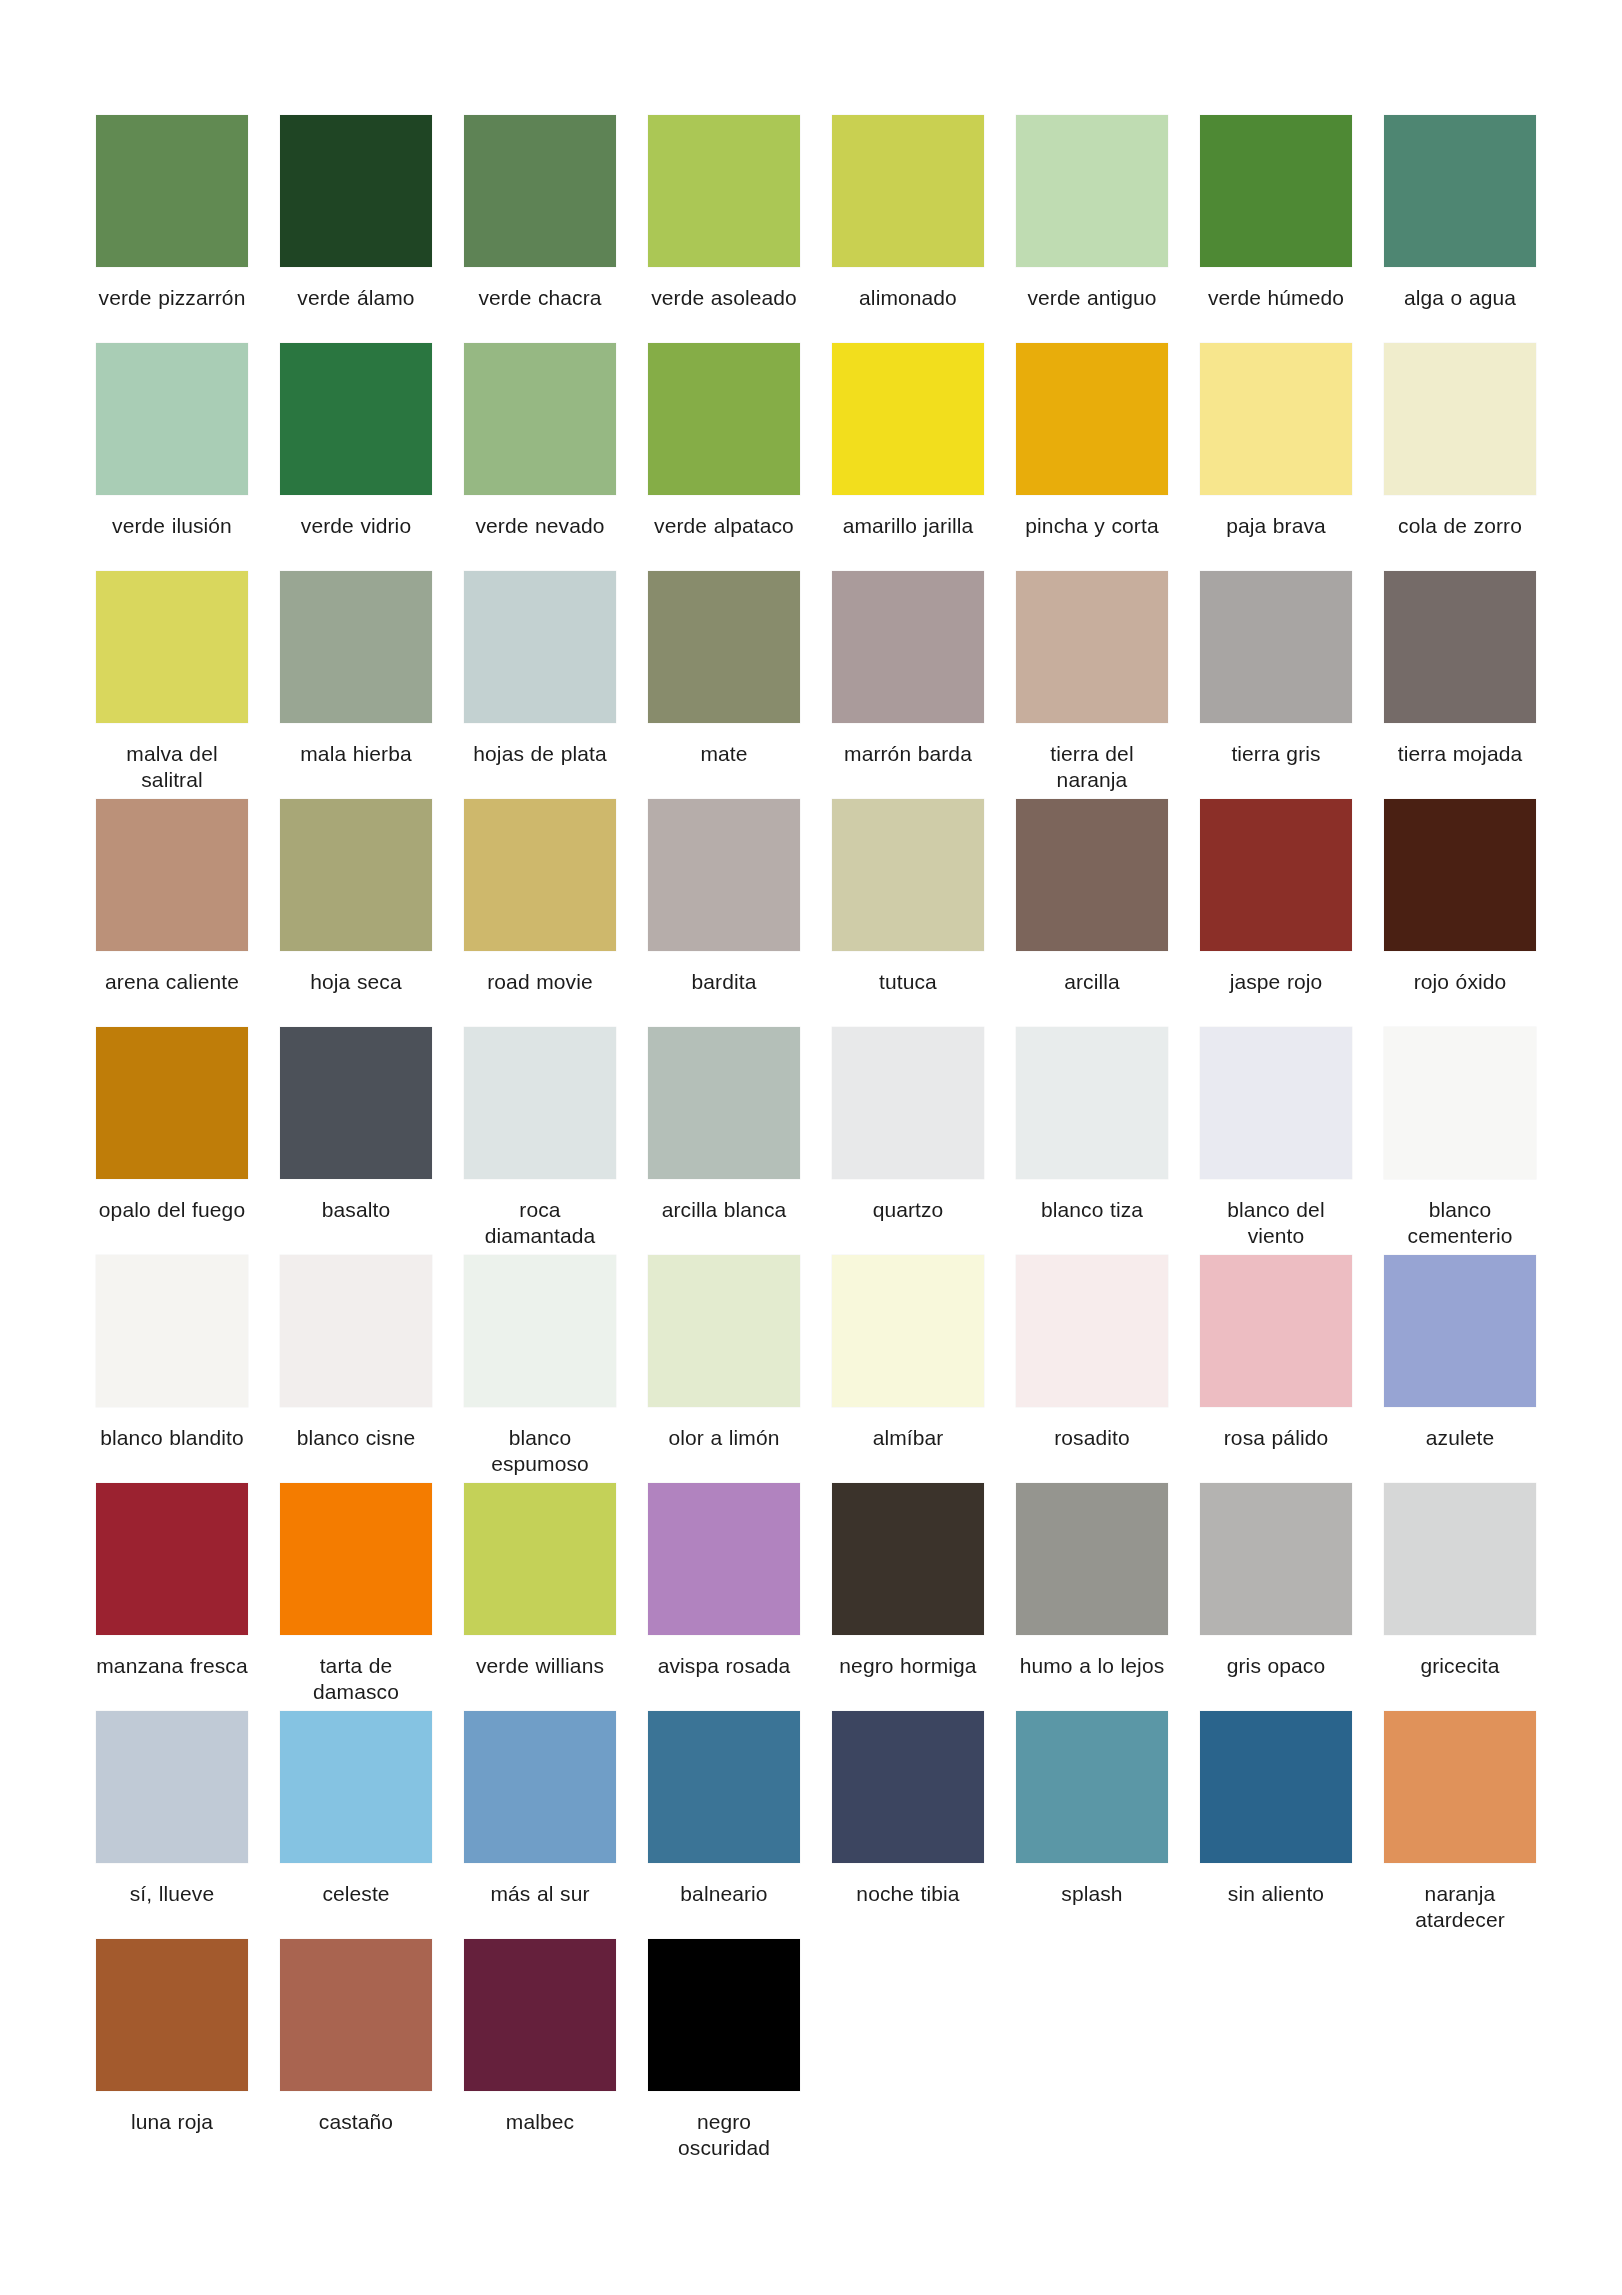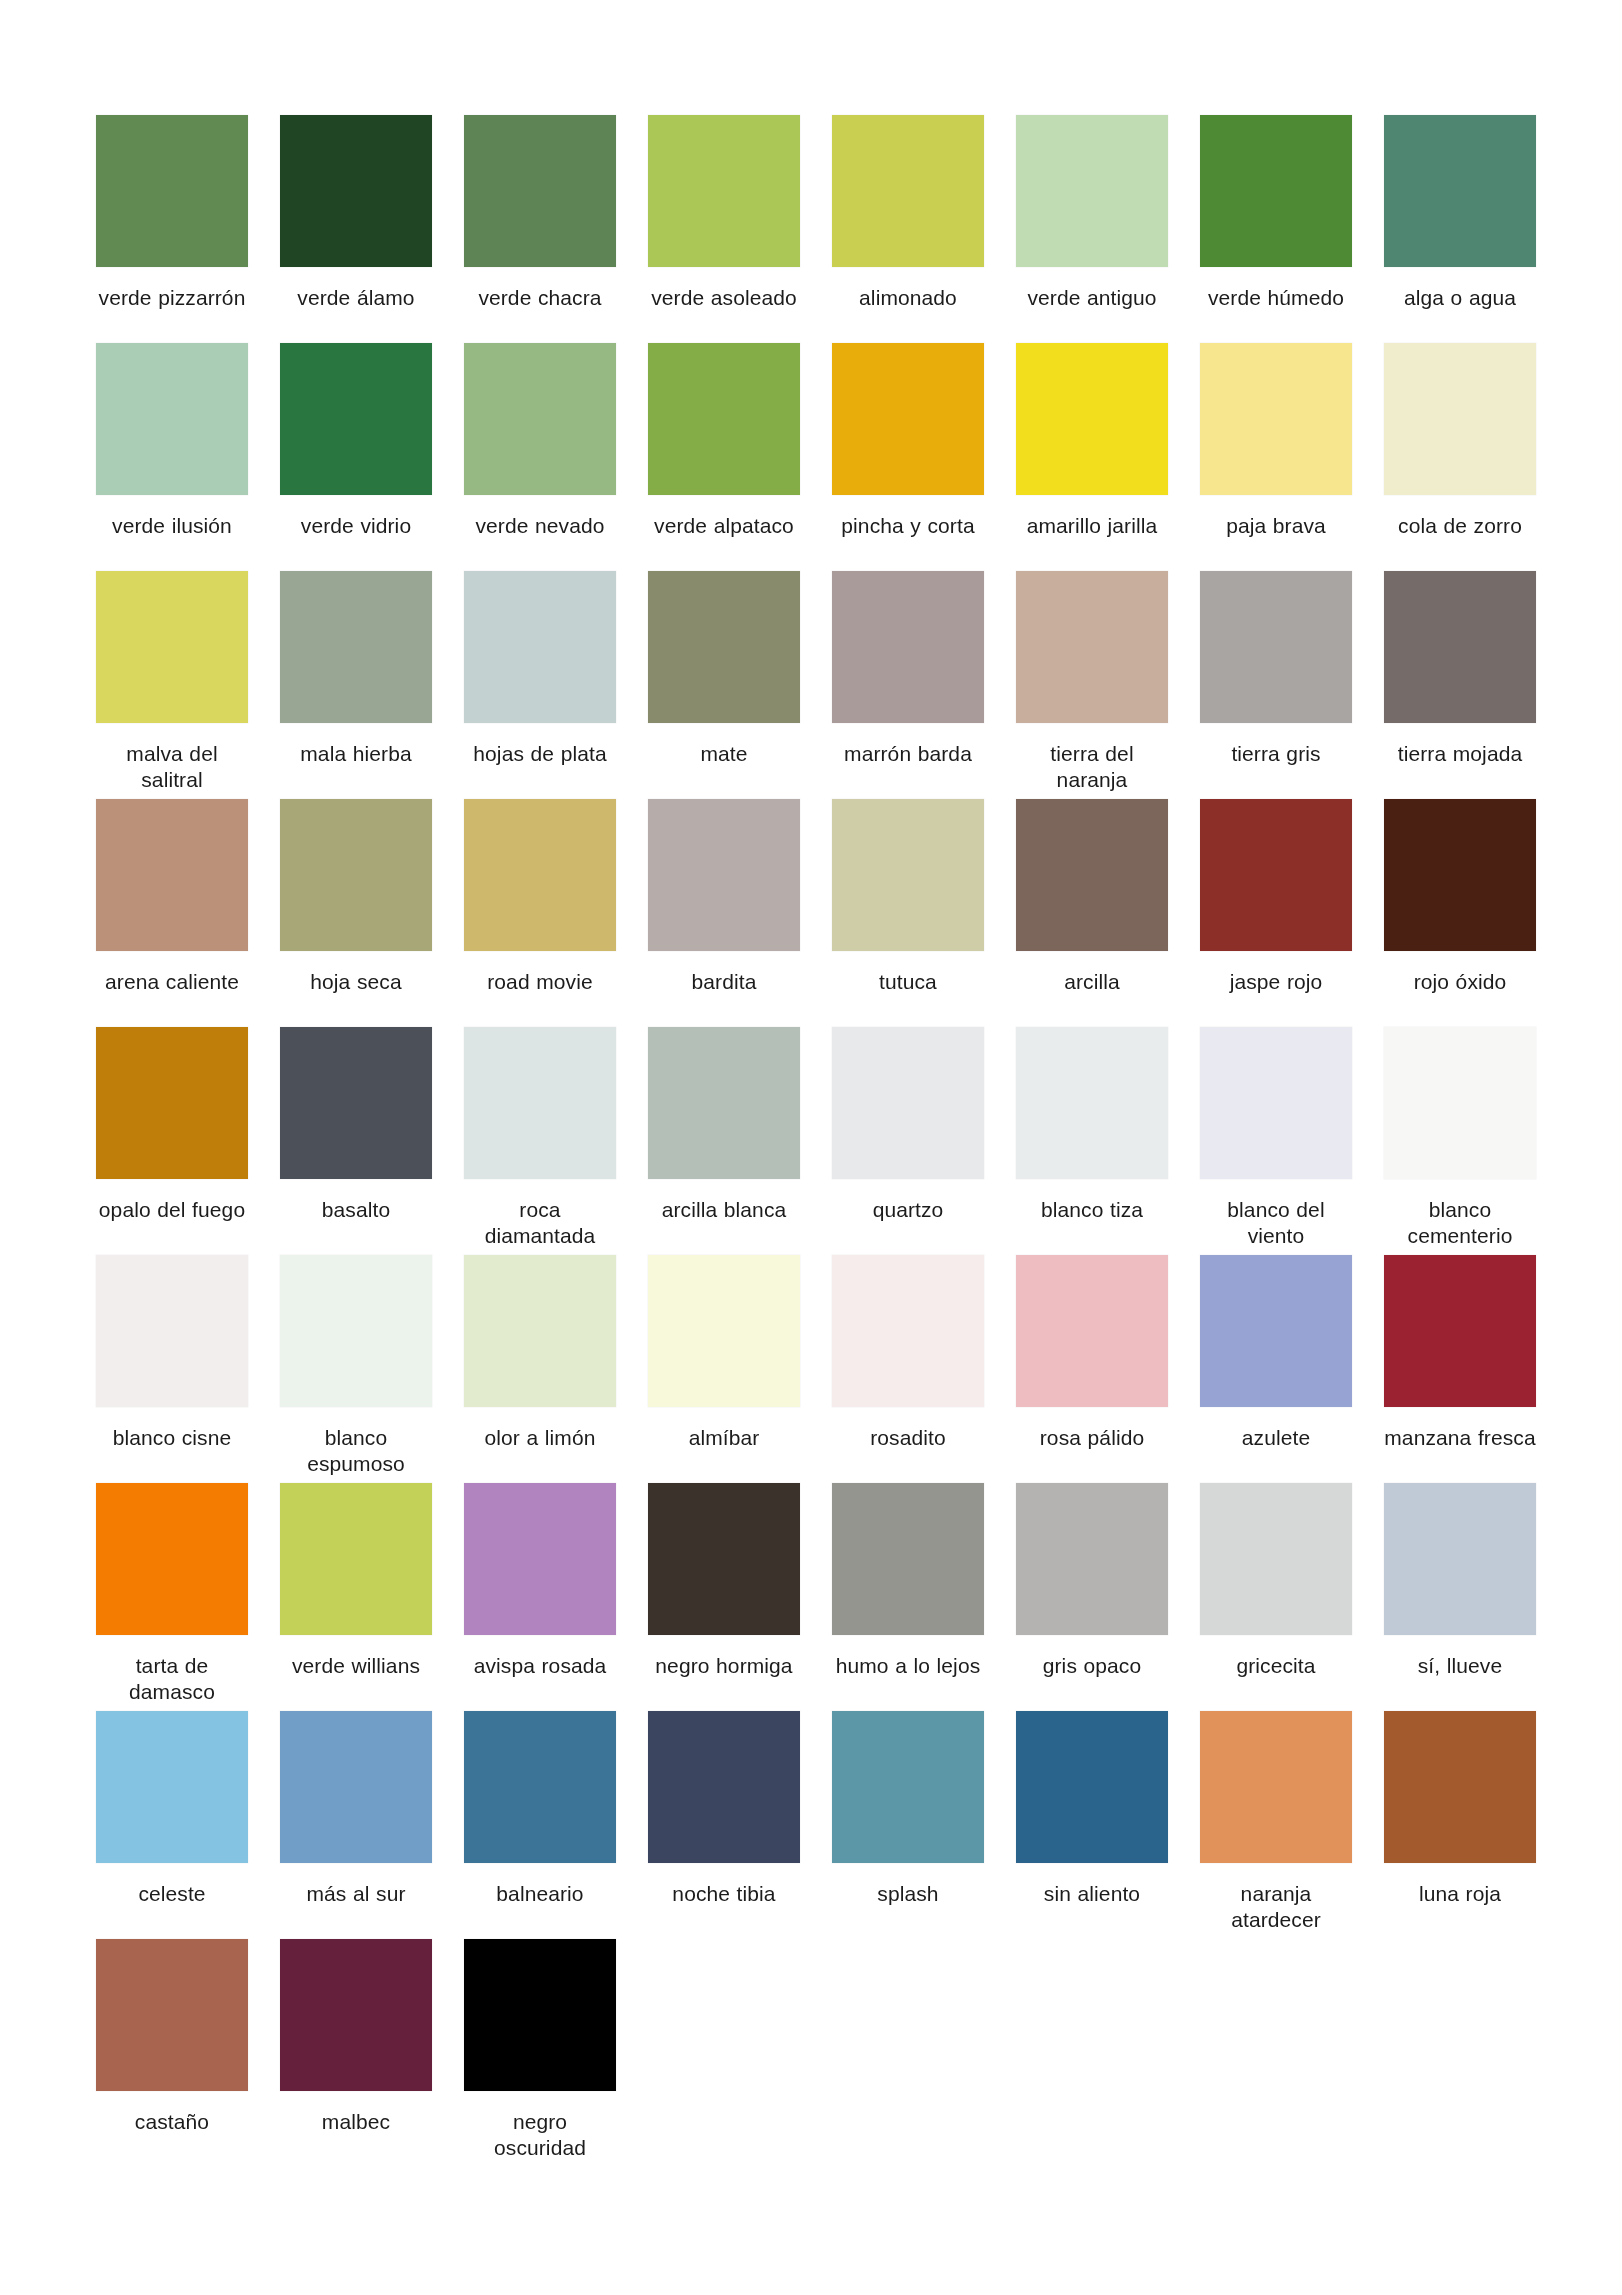--- a/index.html
+++ b/index.html
@@ -97,28 +97,28 @@
       </div>
       <div class="swatch-cell">
         <div class="swatch-chip" style="background-color: rgb(150, 184, 131);"></div>
         <div class="swatch-label">verde nevado</div>
       </div>
       <div class="swatch-cell">
         <div class="swatch-chip" style="background-color: rgb(133, 173, 71);"></div>
         <div class="swatch-label">verde alpataco</div>
       </div>
       <div class="swatch-cell">
+        <div class="swatch-chip" style="background-color: rgb(242, 222, 29);"></div>
+        <div class="swatch-label">amarillo jarilla</div>
+      </div>
+      <div class="swatch-cell">
         <div class="swatch-chip" style="background-color: rgb(232, 173, 11);"></div>
         <div class="swatch-label">pincha y corta</div>
       </div>
       <div class="swatch-cell">
-        <div class="swatch-chip" style="background-color: rgb(242, 222, 29);"></div>
-        <div class="swatch-label">amarillo jarilla</div>
-      </div>
-      <div class="swatch-cell">
         <div class="swatch-chip" style="background-color: rgb(247, 230, 141);"></div>
         <div class="swatch-label">paja brava</div>
       </div>
       <div class="swatch-cell">
         <div class="swatch-chip" style="background-color: rgb(240, 237, 204);"></div>
         <div class="swatch-label">cola de zorro</div>
       </div>
       <div class="swatch-cell">
         <div class="swatch-chip" style="background-color: rgb(217, 215, 93);"></div>
         <div class="swatch-label">malva del salitral</div>
@@ -207,20 +207,24 @@
         <div class="swatch-chip" style="background-color: rgb(232, 236, 236);"></div>
         <div class="swatch-label">blanco tiza</div>
       </div>
       <div class="swatch-cell">
         <div class="swatch-chip" style="background-color: rgb(233, 234, 241);"></div>
         <div class="swatch-label">blanco del viento</div>
       </div>
       <div class="swatch-cell">
         <div class="swatch-chip" style="background-color: rgb(247, 247, 245);"></div>
         <div class="swatch-label">blanco cementerio</div>
+      </div>
+      <div class="swatch-cell">
+        <div class="swatch-chip" style="background-color: rgb(245, 244, 241);"></div>
+        <div class="swatch-label">blanco blandito</div>
       </div>
       <div class="swatch-cell">
         <div class="swatch-chip" style="background-color: rgb(242, 238, 237);"></div>
         <div class="swatch-label">blanco cisne</div>
       </div>
       <div class="swatch-cell">
         <div class="swatch-chip" style="background-color: rgb(236, 242, 236);"></div>
         <div class="swatch-label">blanco espumoso</div>
       </div>
       <div class="swatch-cell">

